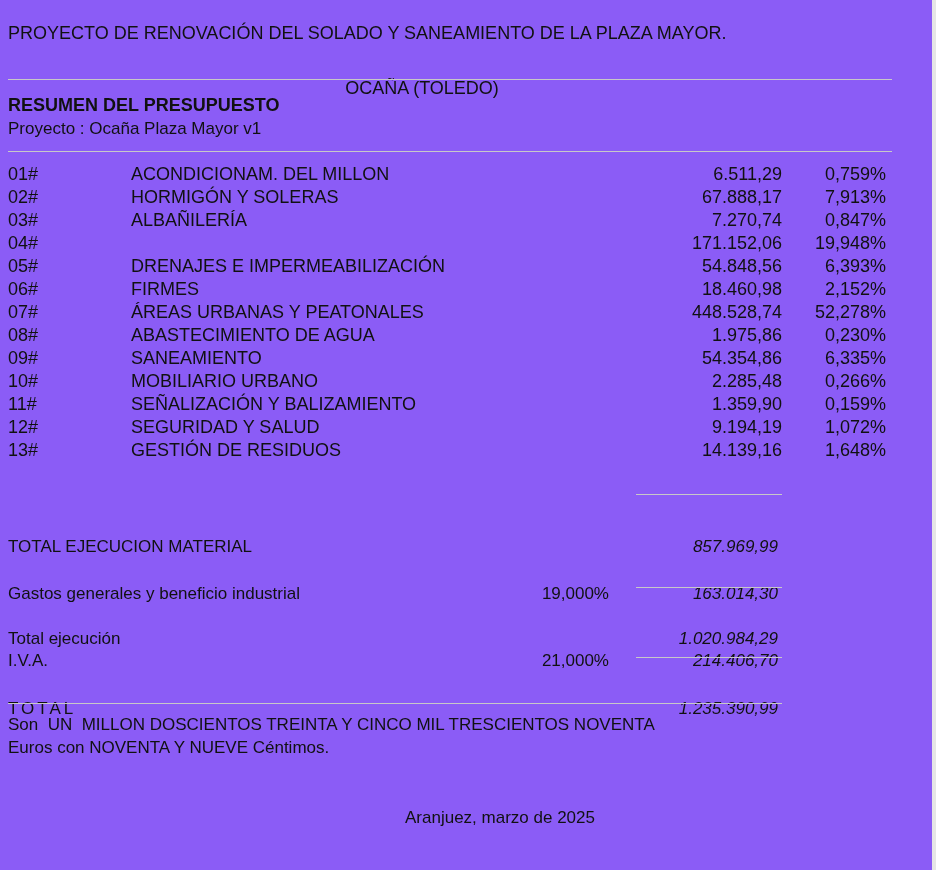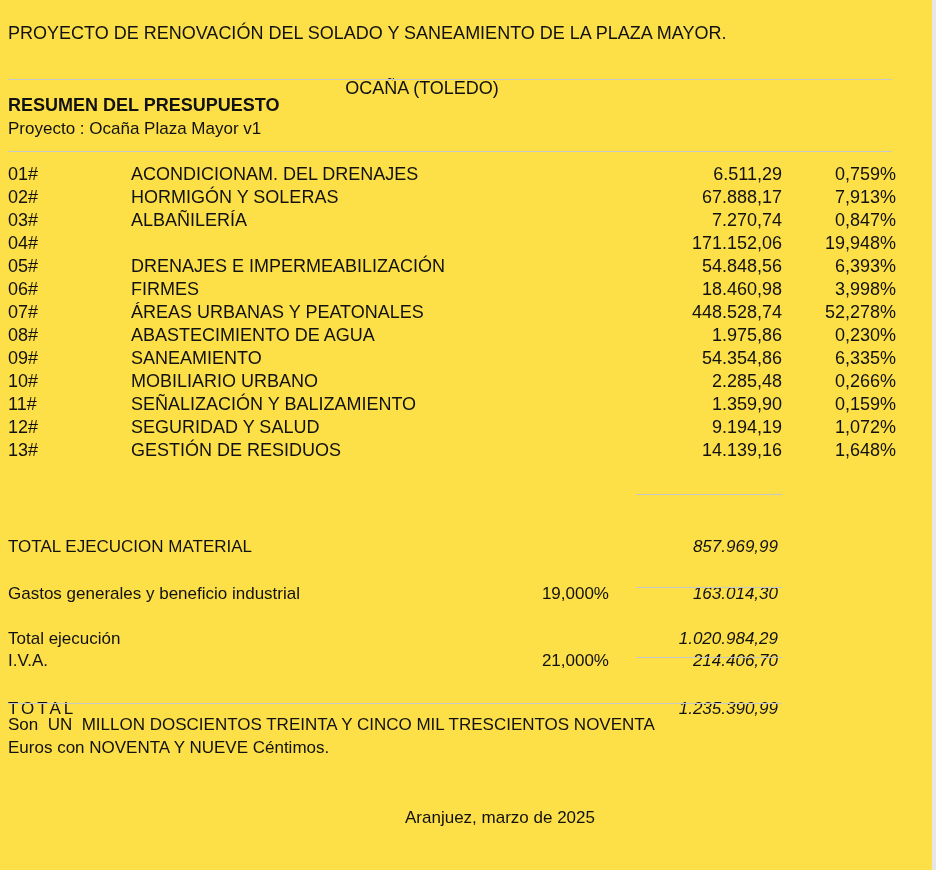--- a/index.html
+++ b/index.html
@@ -1,37 +1,37 @@
 <!DOCTYPE html>
 <html><head>
   <meta charset="utf-8">
   <style>
     html, body { margin: 0; padding: 0; background: #ffffff; }
     body {
       width: 936px; height: 870px; position: relative; overflow: hidden;
       font-family: "Liberation Sans", sans-serif; color: #111111;
     }
-    .page { position: absolute; left: 0; top: 0; width: 932px; height: 870px; background: #fde047; }
+    .page { position: absolute; left: 0; top: 0; width: 932px; height: 870px; background: #8b5cf6; }
     .right-edge { position: absolute; left: 932px; top: 0; width: 4px; height: 870px; background: #e6e6e6; }
 
     .title { position: absolute; left: 8px; top: 22px; width: 880px; font-size: 18px; line-height: 23px; }
     .title .l1 { display: block; }
     .title .l2 { display: block; text-align: center; padding-right: 52px; margin-top: 32px; }
 
     .hr { position: absolute; height: 1px; background: #c8c8c8; }
 
     .heading { position: absolute; left: 8px; top: 94px; font-size: 18px; font-weight: bold; line-height: 22px; }
     .project { position: absolute; left: 8px; top: 118px; font-size: 17px; line-height: 22px; }
 
     .chapters { position: absolute; left: 0; top: 163px; width: 900px; }
     .row { position: relative; height: 23px; font-size: 18px; line-height: 23px; }
     .row .code { position: absolute; left: 8px; }
     .row .name { position: absolute; left: 131px; }
     .row .amount { position: absolute; right: 118px; text-align: right; }
-    .row .pct { position: absolute; right: 4px; text-align: right; }
+    .row .pct { position: absolute; right: 14px; text-align: right; }
 
     .sum { position: absolute; font-size: 17px; line-height: 22px; margin-top: 28px; }
     .sum-label { left: 8px; }
     .sum-pct { right: 323px; text-align: right; }
     .sum-val { right: 154px; text-align: right; font-style: italic; }
 
     .spaced { letter-spacing: 3px; }
 
     .words { position: absolute; left: 8px; top: 713px; font-size: 17px; line-height: 23px; white-space: pre; }
     .place-date { position: absolute; left: 0; width: 1000px; top: 807px; font-size: 17px; line-height: 22px; text-align: center; }
@@ -49,21 +49,21 @@
   <div class="hr" style="left:8px; top:79px; width:884px;"></div>
 
   <div class="heading">RESUMEN DEL PRESUPUESTO</div>
   <div class="project">Proyecto : Ocaña Plaza Mayor v1</div>
 
   <div class="hr" style="left:8px; top:151px; width:884px;"></div>
 
   <div class="chapters">
     <div class="row">
       <span class="code">01#</span>
-      <span class="name">ACONDICIONAM. DEL DRENAJES</span>
+      <span class="name">ACONDICIONAM. DEL MILLON</span>
       <span class="amount">6.511,29</span>
       <span class="pct">0,759%</span>
     </div>
     <div class="row">
       <span class="code">02#</span>
       <span class="name">HORMIGÓN Y SOLERAS</span>
       <span class="amount">67.888,17</span>
       <span class="pct">7,913%</span>
     </div>
     <div class="row">
@@ -80,21 +80,21 @@
     <div class="row">
       <span class="code">05#</span>
       <span class="name">DRENAJES E IMPERMEABILIZACIÓN</span>
       <span class="amount">54.848,56</span>
       <span class="pct">6,393%</span>
     </div>
     <div class="row">
       <span class="code">06#</span>
       <span class="name">FIRMES</span>
       <span class="amount">18.460,98</span>
-      <span class="pct">3,998%</span>
+      <span class="pct">2,152%</span>
     </div>
     <div class="row">
       <span class="code">07#</span>
       <span class="name">ÁREAS URBANAS Y PEATONALES</span>
       <span class="amount">448.528,74</span>
       <span class="pct">52,278%</span>
     </div>
     <div class="row">
       <span class="code">08#</span>
       <span class="name">ABASTECIMIENTO DE AGUA</span>

